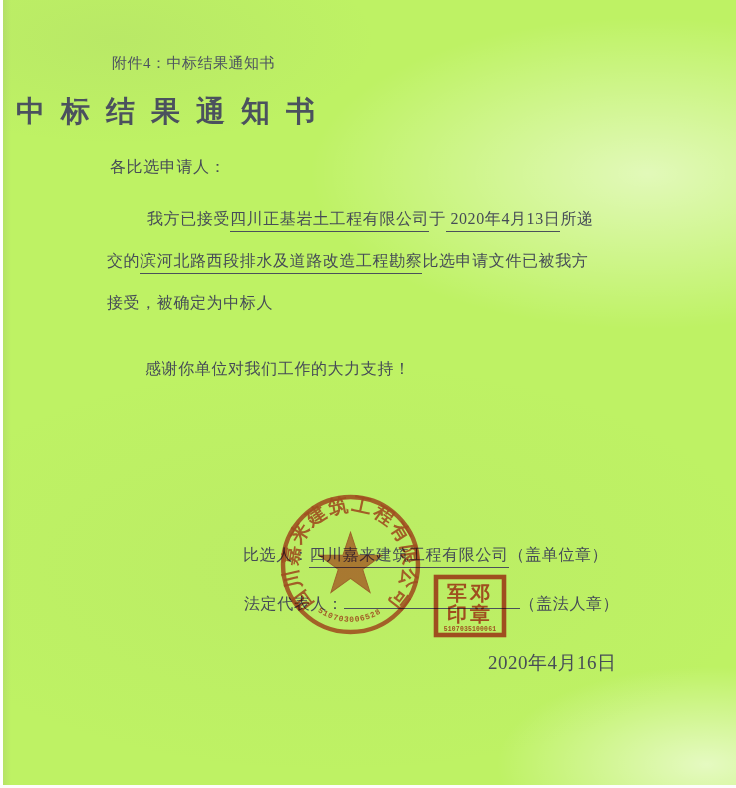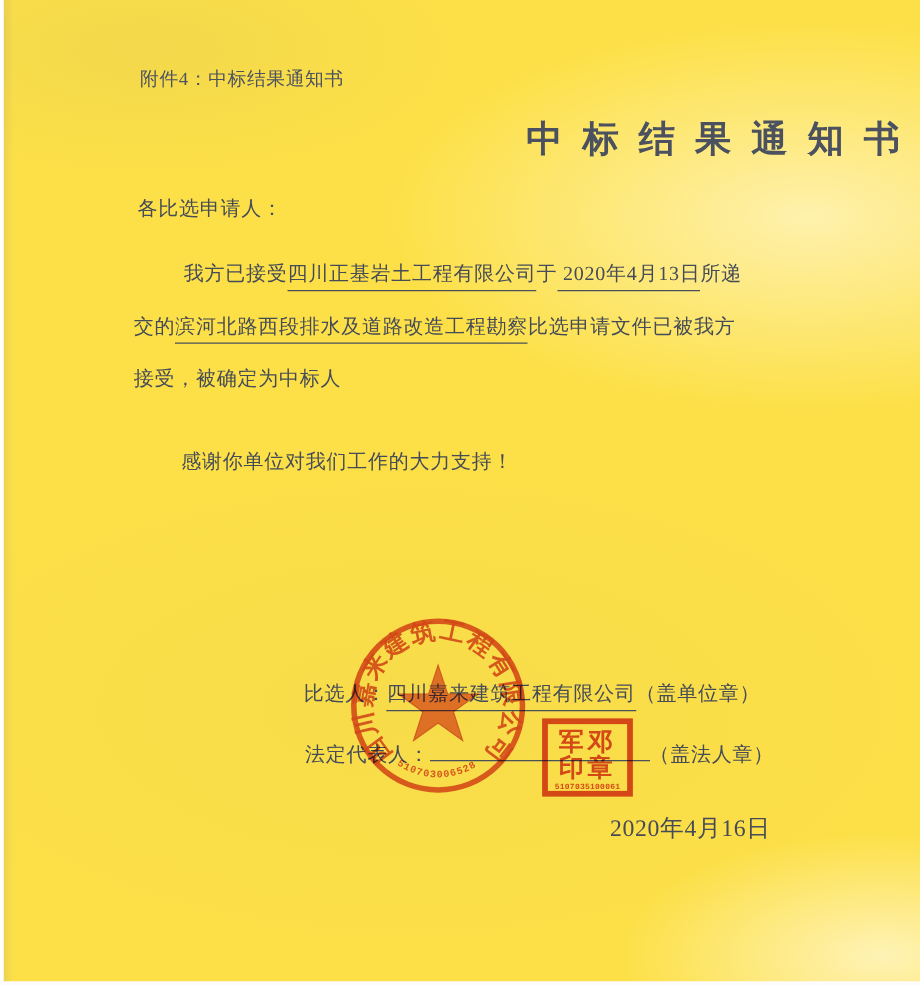--- a/index.html
+++ b/index.html
@@ -2,38 +2,38 @@
 <html><head>
 <meta charset="utf-8">
 <style>
   html,body{margin:0;padding:0;}
   body{
     width:736px;height:788px;overflow:hidden;position:relative;
     background:#f6f4f1;
     font-family:"Liberation Serif", serif;
     color:#474d58;
   }
-  .paper{position:absolute;inset:0;background:#fde047;}
+  .paper{position:absolute;inset:0;background:#bef264;}
   
   .paper::before{
     content:"";position:absolute;inset:0;pointer-events:none;
     background:
       radial-gradient(420px 170px at 16% 5%, rgba(125,122,130,.08), transparent 62%),
       radial-gradient(520px 240px at 88% 22%, rgba(255,255,255,.55), transparent 65%),
       radial-gradient(640px 300px at 45% 72%, rgba(132,128,122,.05), transparent 70%),
       radial-gradient(300px 140px at 96% 97%, rgba(255,255,255,.6), transparent 70%),
       linear-gradient(90deg, rgba(138,134,130,.20), rgba(138,134,130,0) 11px);
   }
   .edge-left{position:absolute;left:0;top:0;bottom:0;width:3px;background:#ffffff;}
   .edge-bottom{position:absolute;left:0;right:0;bottom:0;height:3px;background:#fdfcfb;}
 
   .abs{position:absolute;white-space:nowrap;}
   .attach{left:112px;top:54px;font-size:15px;letter-spacing:.5px;color:#4c5260;}
   .title{
-    left:0;right:0;top:92px;text-align:right;margin:0;
+    left:0;right:0;top:92px;text-align:left;margin:0;
     font-family:"Liberation Sans", sans-serif;
     font-size:29px;font-weight:700;letter-spacing:16px;text-indent:16px;
     color:#4b515e;
   }
   .body-line{font-size:16px;letter-spacing:.6px;color:#464c57;}
   .salutation{left:110px;top:157px;}
   .p1{left:147px;top:209px;}
   .p2{left:107px;top:251px;}
   .p3{left:107px;top:293px;}
   .thanks{left:145px;top:359px;}

